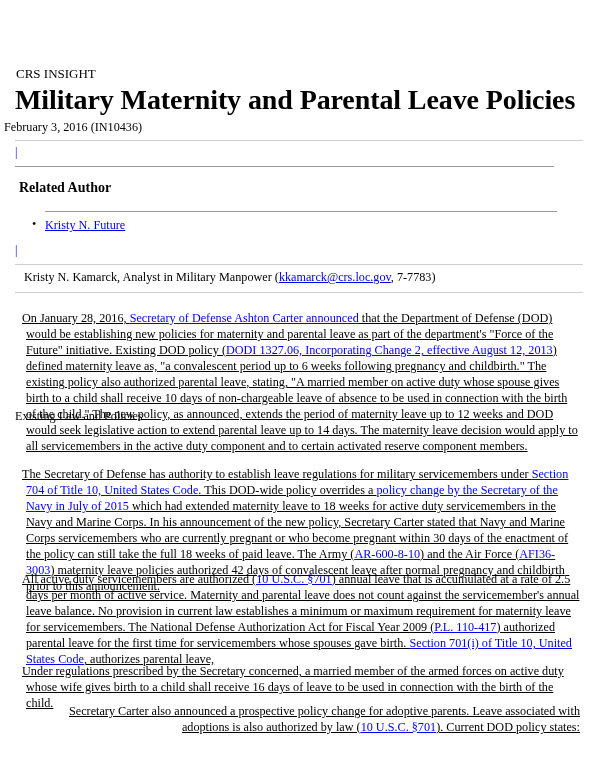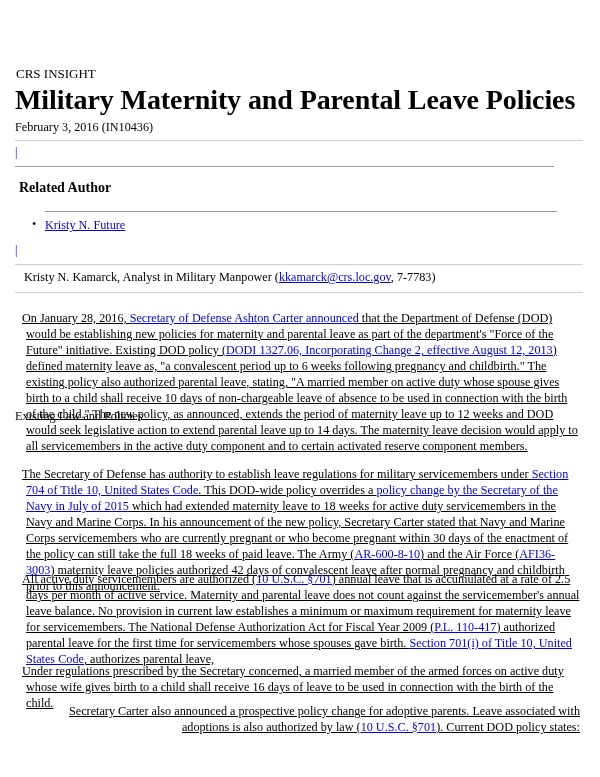--- a/index.html
+++ b/index.html
@@ -5,21 +5,21 @@
   html, body { margin: 0; padding: 0; background: #ffffff; }
   body {
     width: 600px; height: 777px; overflow: hidden; position: relative;
     font-family: "Liberation Serif", "DejaVu Serif", serif;
     color: #000; font-size: 12.2px;
   }
   a { color: #0000ee; text-decoration: underline; }
   .abs { position: absolute; }
   .kicker { left: 16px; top: 31px; font-weight: normal; font-size: 13px; margin-top: 35px; }
   .title { left: 15px; top: 84px; font-weight: bold; font-size: 28px; letter-spacing: -0.1px; }
-  .date { left: 15px; top: 120px; font-size: 12.2px; }
+  .date { left: 4px; top: 120px; font-size: 12.2px; }
   .hr { position: absolute; height: 0; border-top: 1px solid #cfcfcf; }
   .hr.dark { border-top-color: #9a9a9a; }
   .anchor { left: 15px; font-size: 12px; }
   .related { left: 19px; top: 180px; font-weight: bold; font-size: 14px; }
   .author-list { left: 30px; top: 218px; margin: 0; padding: 0; list-style: none; }
   .author-list li { position: relative; padding-left: 15px; }
   .author-list .bullet { position: absolute; left: 2px; top: -1px; }
   .contact { left: 24px; top: 270px; }
   .para { left: 15px; width: 572px; line-height: 16px; }
   .para p { margin: 7px; text-decoration: underline; }

